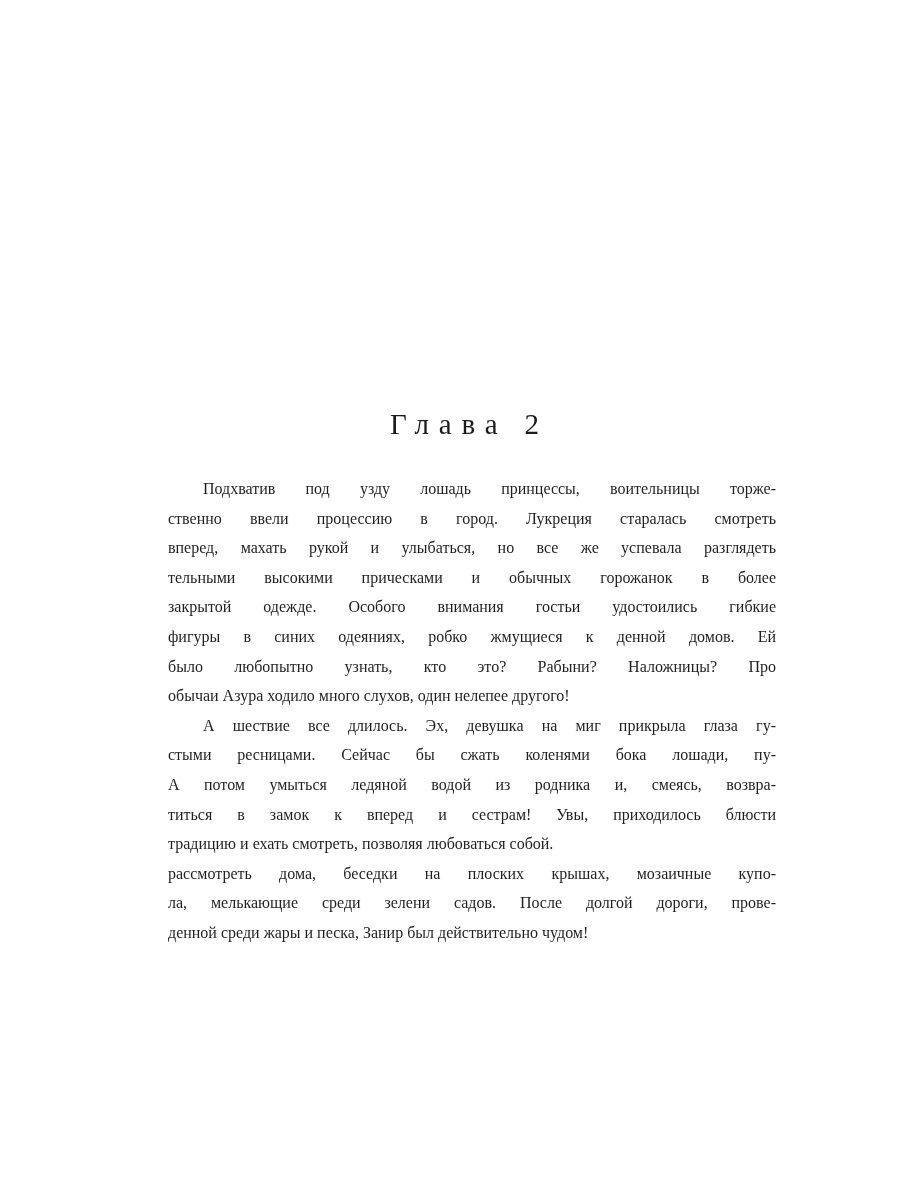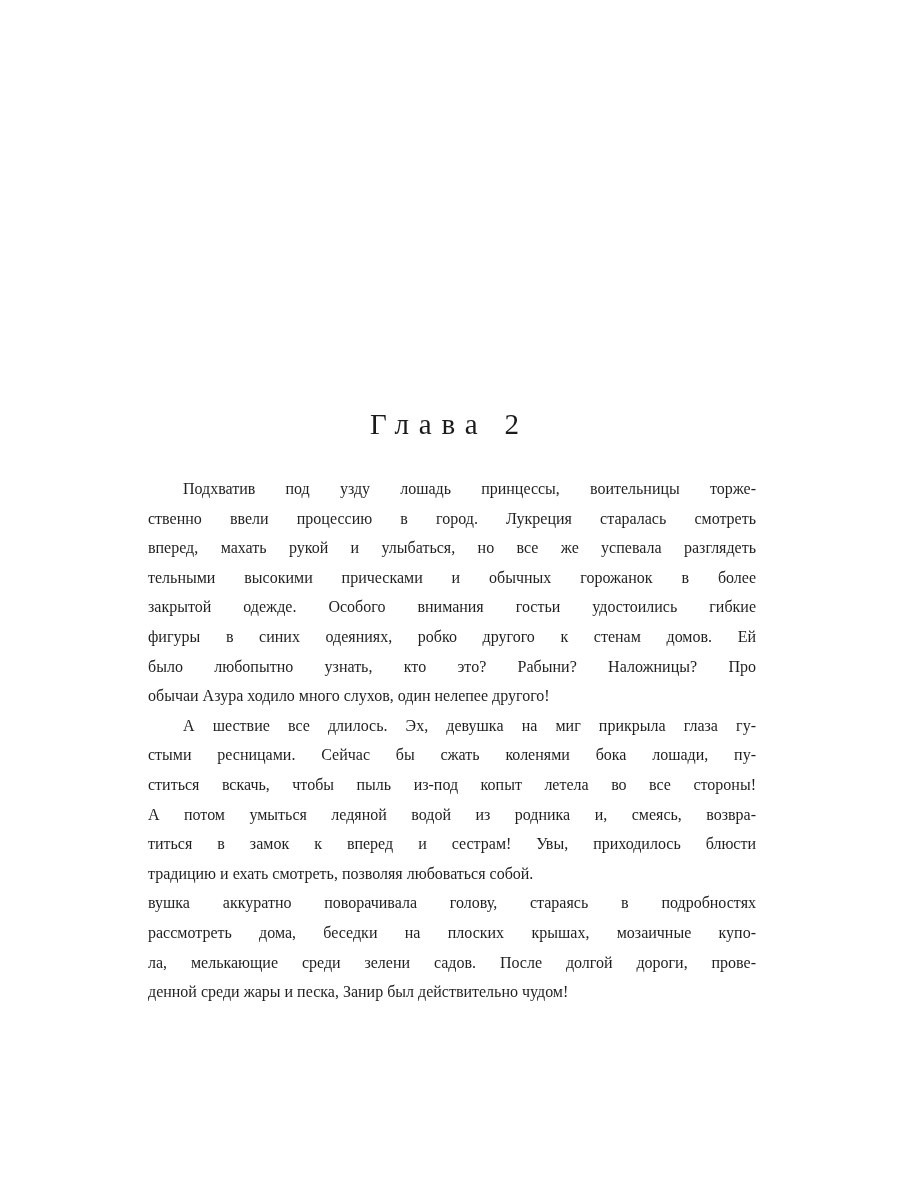--- a/index.html
+++ b/index.html
@@ -11,21 +11,21 @@
     position: relative;
     width: 900px;
     height: 1200px;
     background: #ffffff;
     overflow: hidden;
     font-family: "Liberation Serif", "DejaVu Serif", serif;
     color: #1f1f1f;
   }
   .content {
     position: absolute;
-    left: 133px;
+    left: 153px;
     top: 408px;
     width: 623px;
   }
   .chapter {
     margin: 0 0 33px 0;
     text-align: center;
     font-size: 29px;
     font-weight: 500;
     letter-spacing: 0.34em;
     color: #1b1b1b;
@@ -57,33 +57,31 @@
 <div class="page">
   <div class="content">
     <h1 class="chapter">Глава 2</h1>
     <div id="paragraphs">
         <div class="paragraph">
           <div class="line first">Подхватив под узду лошадь принцессы, воительницы торже-</div>
           <div class="line">ственно ввели процессию в город. Лукреция старалась смотреть</div>
           <div class="line">вперед, махать рукой и улыбаться, но все же успевала разглядеть</div>
           <div class="line">тельными высокими прическами и обычных горожанок в более</div>
           <div class="line">закрытой одежде. Особого внимания гостьи удостоились гибкие</div>
-          <div class="line">фигуры в синих одеяниях, робко другого к стенам домов. Ей</div>
+          <div class="line">фигуры в синих одеяниях, робко жмущиеся к денной домов. Ей</div>
           <div class="line">было любопытно узнать, кто это? Рабыни? Наложницы? Про</div>
           <div class="line last">обычаи Азура ходило много слухов, один нелепее другого!</div>
         </div>
         <div class="paragraph">
           <div class="line first">А шествие все длилось. Эх, девушка на миг прикрыла глаза гу-</div>
           <div class="line">стыми ресницами. Сейчас бы сжать коленями бока лошади, пу-</div>
-          <div class="line">ститься вскачь, чтобы пыль из-под копыт летела во все стороны!</div>
           <div class="line">А потом умыться ледяной водой из родника и, смеясь, возвра-</div>
           <div class="line">титься в замок к вперед и сестрам! Увы, приходилось блюсти</div>
           <div class="line last">традицию и ехать смотреть, позволяя любоваться собой.</div>
         </div>
         <div class="paragraph">
-          <div class="line">вушка аккуратно поворачивала голову, стараясь в подробностях</div>
           <div class="line">рассмотреть дома, беседки на плоских крышах, мозаичные купо-</div>
           <div class="line">ла, мелькающие среди зелени садов. После долгой дороги, прове-</div>
           <div class="line last">денной среди жары и песка, Занир был действительно чудом!</div>
         </div>
       </div>
   </div>
 </div>
 
 </body></html>

